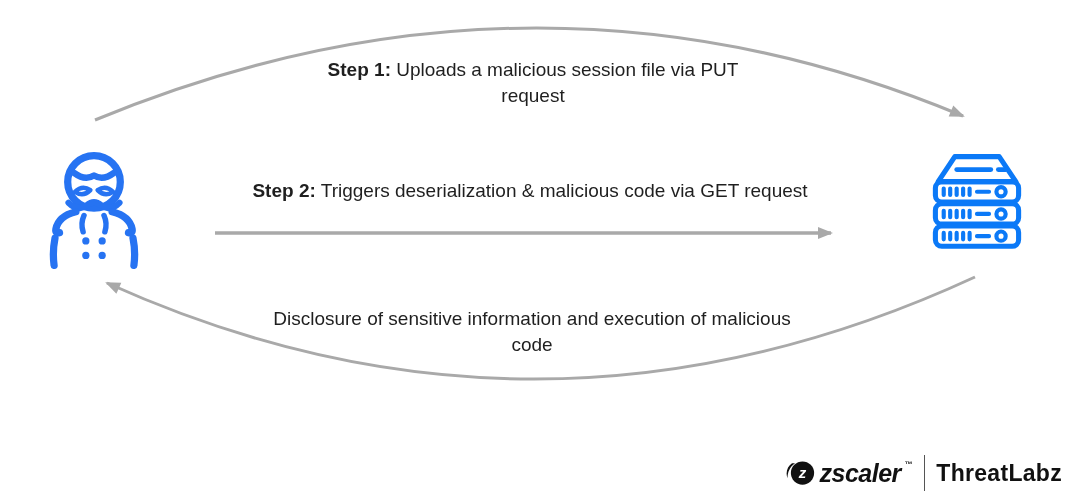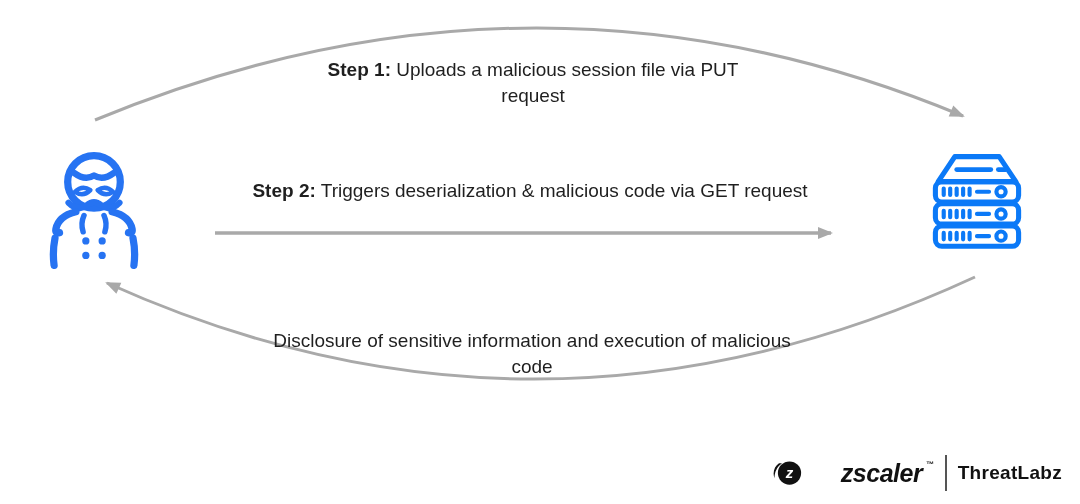--- a/index.html
+++ b/index.html
@@ -5,32 +5,32 @@
   html,body{margin:0;padding:0;background:#ffffff;}
   #canvas{
     position:relative;width:1080px;height:504px;background:#ffffff;overflow:hidden;
     font-family:"Liberation Sans","DejaVu Sans",sans-serif;color:#1f1f1f;
   }
   .arrows-layer{position:absolute;left:0;top:0;width:1080px;height:504px;}
   .step-text{position:absolute;font-size:19px;line-height:1.38;text-align:center;color:#1f1f1f;}
   .step-text .bold{font-weight:700;}
   #step1-text{left:298px;top:57px;width:470px;}
   #step2-text{left:170px;top:178px;width:720px;}
-  #return-text{left:262px;top:306px;width:540px;margin-top:22px;}
+  #return-text{left:262px;top:306px;width:540px;}
   .node-icon{position:absolute;}
   #attacker-node{left:48px;top:142px;width:92px;height:127px;}
   #server-node{left:926px;top:152px;width:102px;height:98px;}
   .logo-row{
     position:absolute;right:18px;bottom:13px;display:flex;align-items:center;gap:11px;
   }
   .brand-lockup{display:flex;align-items:center;gap:4px;}
-  .brand-word{font-size:25px;font-weight:700;font-style:italic;letter-spacing:-0.5px;color:#111111;margin-left:34px;}
+  .brand-word{font-size:25px;font-weight:700;font-style:italic;letter-spacing:-0.5px;color:#111111;}
   .brand-tm{font-size:8px;font-weight:700;color:#111111;align-self:flex-start;margin-top:2px;}
   .logo-divider{width:1.5px;height:36px;background:#555555;}
-  .product-word{font-size:19px;font-weight:700;letter-spacing:0.3px;color:#111111;}
+  .product-word{font-size:23px;font-weight:700;letter-spacing:0.3px;color:#111111;}
 </style>
 </head>
 <body>
 
 <div id="canvas">
 
   <svg class="arrows-layer" viewBox="0 0 1080 504" xmlns="http://www.w3.org/2000/svg" aria-hidden="true">
     <defs>
       <marker id="ah" markerUnits="userSpaceOnUse" markerWidth="18" markerHeight="15" refX="14" refY="7" orient="auto">
         <path d="M1,1 L16,7 L1,13 Z" fill="#a9a9a9"></path>

